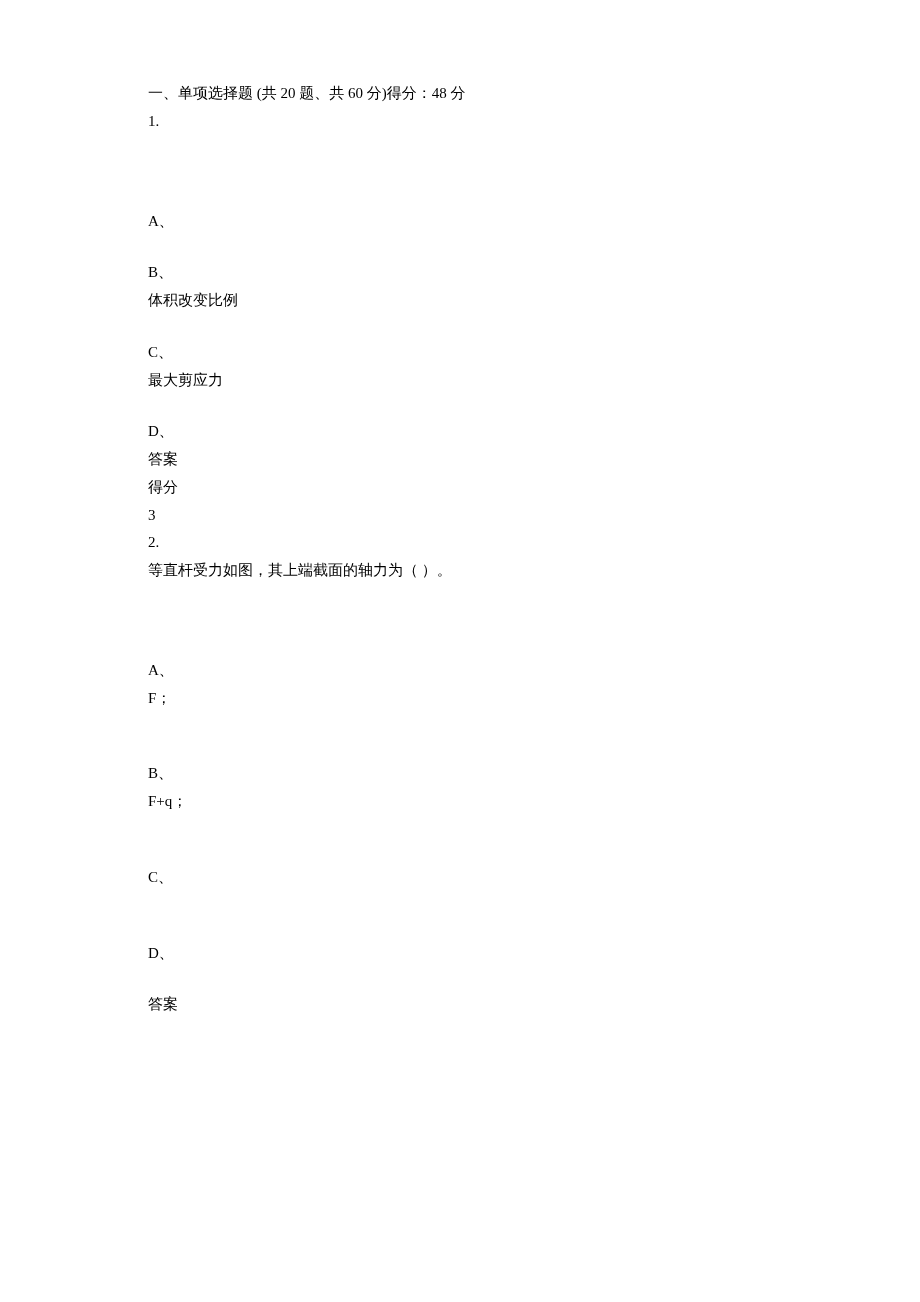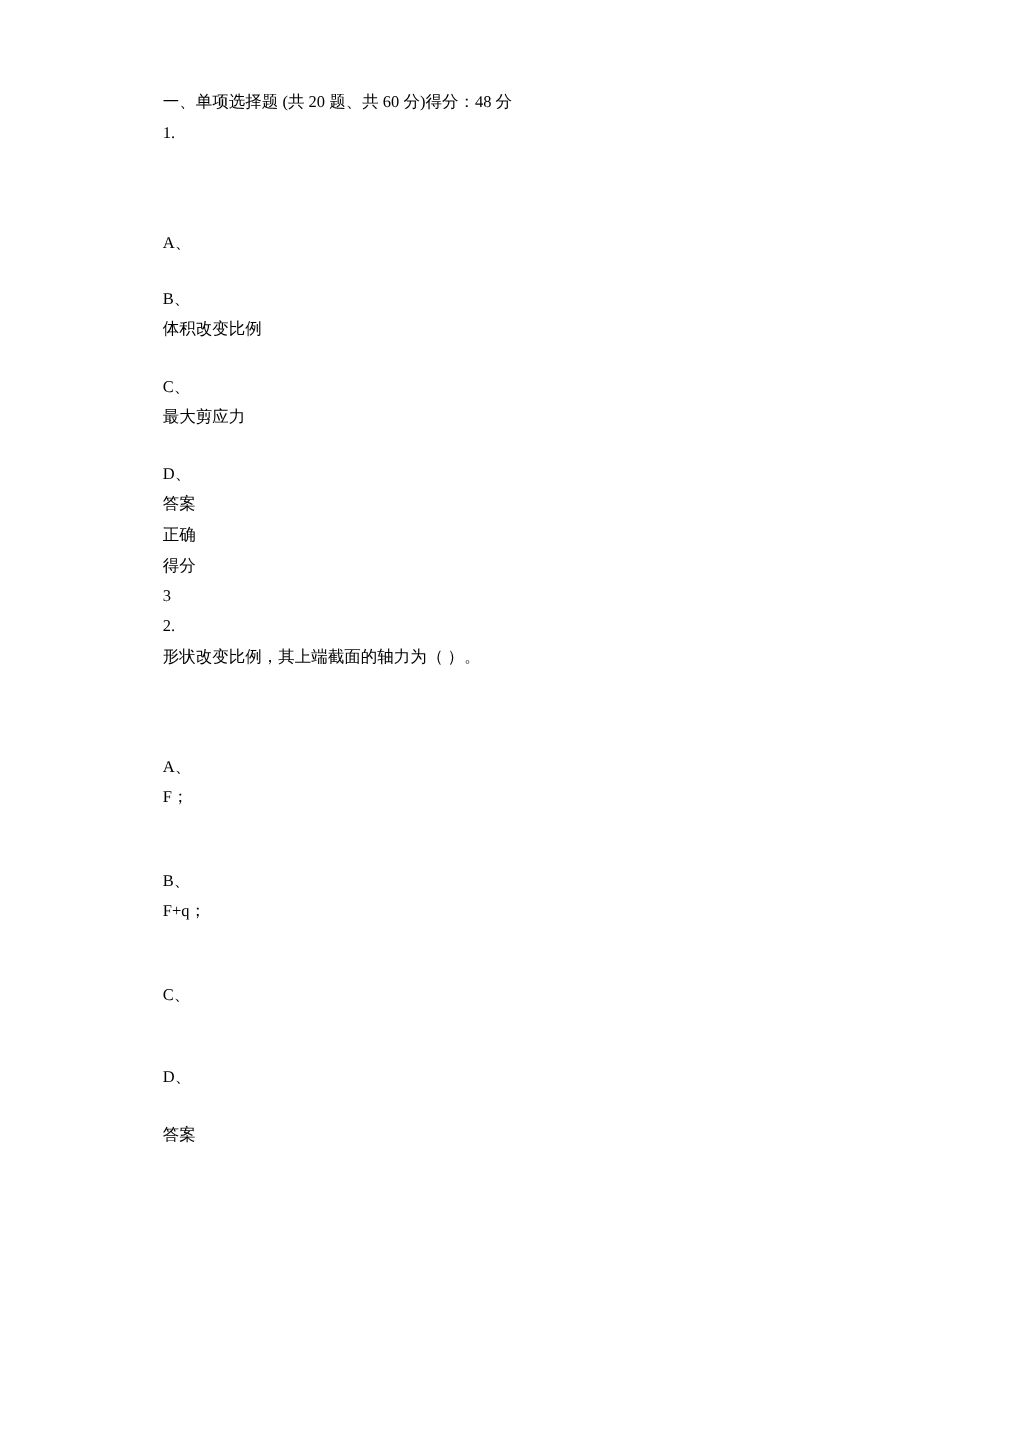--- a/index.html
+++ b/index.html
@@ -59,28 +59,27 @@
     <div class="option-block">
       <div class="line">C、</div>
       <div class="line">最大剪应力</div>
     </div>
 
     <div class="option-block">
       <div class="line">D、</div>
     </div>
 
     <div class="line">答案</div>
-    <div class="line">正确</div>
     <div class="line">得分</div>
     <div class="line">3</div>
   </div>
 
   <div class="question-block">
     <div class="line">2.</div>
-    <div class="line">形状改变比例，其上端截面的轴力为（ ）。</div>
+    <div class="line">等直杆受力如图，其上端截面的轴力为（ ）。</div>
 
     <div class="gap"></div>
 
     <div class="option-block">
       <div class="line">A、</div>
       <div class="line">F；</div>
     </div>
 
     <div class="option-block" style="margin-top:48px">
       <div class="line">B、</div>

